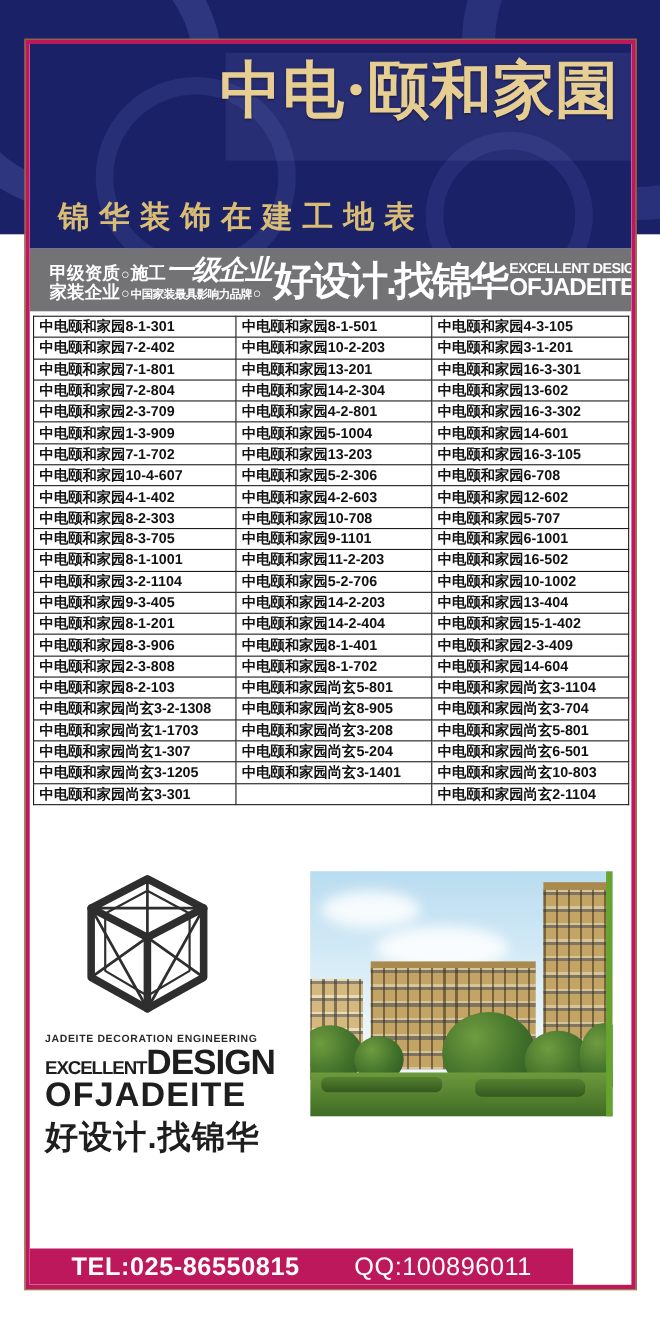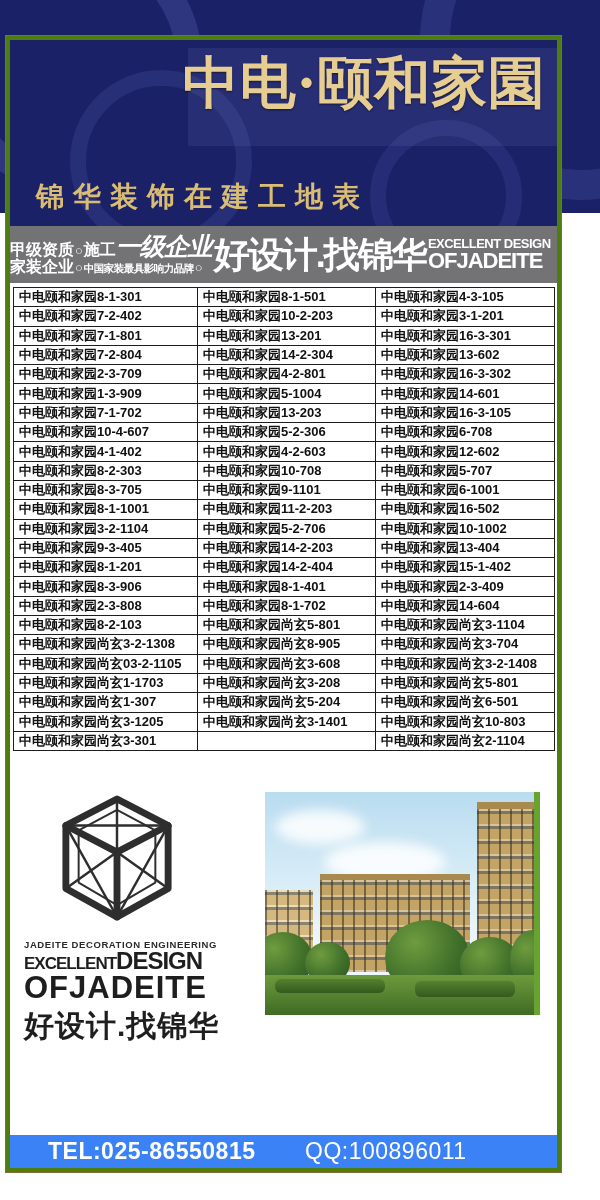--- a/index.html
+++ b/index.html
@@ -14,22 +14,22 @@
     background:#1b2166;overflow:hidden;
   }
   .swirl{position:absolute;border-radius:50%;border:16px solid rgba(70,80,160,.45);}
   .swirl.s1{width:210px;height:210px;left:-60px;top:-70px;border-width:26px;}
   .swirl.s2{width:150px;height:150px;left:150px;top:40px;border-color:rgba(70,80,160,.30);}
   .swirl.s3{width:260px;height:260px;left:420px;top:-120px;border-width:30px;border-color:rgba(70,80,160,.35);}
   .swirl.s4{width:120px;height:120px;left:40px;top:130px;border-color:rgba(70,80,160,.28);}
 
   
   .frame{
-    position:absolute;left:6px;top:36px;width:555px;height:1136px;
-    box-sizing:border-box;border:4px solid #4d7c0f;
+    position:absolute;left:23px;top:36px;width:555px;height:1136px;
+    box-sizing:border-box;border:4px solid #be185d;
     outline:1px solid #8a6a33;
     background:#ffffff;
   }
   .frame-inner{position:absolute;left:0;top:0;width:547px;height:1128px;overflow:hidden;}
 
   
   .title-area{
     position:absolute;left:0;top:0;width:547px;height:186px;
     background:#1b2166;overflow:hidden;
   }
@@ -45,21 +45,21 @@
   .subtitle{
     position:absolute;left:26px;top:138px;
     font-family:"DejaVu Serif","Liberation Serif",serif;
     font-size:28px;font-weight:700;color:#d9bd74;letter-spacing:9px;white-space:nowrap;
   }
 
   
   .band{
     position:absolute;left:0;top:186px;width:547px;height:57px;
     background:#737376;color:#ffffff;display:flex;align-items:center;
-    overflow:hidden;box-sizing:border-box;padding:0 0;
+    overflow:hidden;box-sizing:border-box;padding:0 18px;
   }
   .cred{display:flex;flex-direction:column;justify-content:center;line-height:1.05;flex:0 0 auto;}
   .cred-line{display:flex;align-items:baseline;white-space:nowrap;font-weight:700;}
   .cred-a{font-size:16px;}
   .cred-circle{font-size:13px;margin:0 1px;}
   .cred-big{font-size:25px;font-weight:900;letter-spacing:-1px;font-style:italic;}
   .cred-small{font-size:10.5px;font-weight:700;letter-spacing:-.5px;}
   .slogan-cn{
     flex:0 0 auto;font-size:36px;font-weight:900;letter-spacing:-2px;
     white-space:nowrap;margin-left:2px;line-height:1;
@@ -76,21 +76,21 @@
     font-size:13px;font-weight:700;color:#111;white-space:nowrap;overflow:hidden;
   }
   table.sites col.c1{width:184px;} table.sites col.c2{width:178px;} table.sites col.c3{width:179px;}
 
   
   .logo-block{position:absolute;left:14px;top:753px;width:218px;color:#2a2a2a;}
   .cube{display:block;margin-left:34px;}
   .logo-eyebrow{font-size:9.5px;font-weight:900;letter-spacing:.6px;margin-top:14px;white-space:nowrap;color:#2a2a2a;}
   .logo-en1{line-height:.95;white-space:nowrap;font-weight:900;color:#1e1e1e;}
   .logo-en1 .a{font-size:17px;letter-spacing:-1px;}
-  .logo-en1 .b{font-size:24px;letter-spacing:-1px;}
+  .logo-en1 .b{font-size:32px;letter-spacing:-1px;}
   .logo-en2{font-size:31px;font-weight:900;letter-spacing:1px;line-height:.95;color:#1e1e1e;white-space:nowrap;}
   .logo-cn{font-size:30px;font-weight:900;letter-spacing:1px;margin-top:4px;color:#1e1e1e;white-space:nowrap;}
 
   
   .photo{
     position:absolute;left:255px;top:752px;width:275px;height:223px;overflow:hidden;
     background:linear-gradient(to bottom,#b9dcf0 0%,#dcEFf8 45%,#eef7fb 70%);
   }
   .cloud{position:absolute;background:rgba(255,255,255,.85);border-radius:50%;filter:blur(6px);}
   .bldg{position:absolute;background-color:#c3a465;
@@ -102,21 +102,21 @@
   .roof{position:absolute;background:#a8894e;}
   .tree{position:absolute;border-radius:50%;
     background:radial-gradient(circle at 35% 30%, #6f9c3f 0%, #40702a 55%, #2c5220 100%);}
   .lawn{position:absolute;left:0;bottom:0;width:100%;height:40px;
     background:linear-gradient(to bottom,#6d9a3c,#3f6b24);}
   .hedge{position:absolute;background:linear-gradient(to bottom,#55812f,#35591f);border-radius:6px;}
   .green-edge{position:absolute;right:0;top:0;width:6px;height:100%;background:#67a42f;}
 
   
   .contact-bar{
-    position:absolute;left:0;top:1095px;width:547px;height:33px;background:#3b82f6;
+    position:absolute;left:0;top:1095px;width:494px;height:33px;background:#be185d;
   }
   .contact-bar .tel{position:absolute;left:38px;top:3px;font-size:23px;font-weight:900;color:#fff;letter-spacing:.5px;}
   .contact-bar .qq{position:absolute;left:295px;top:3px;font-size:23px;font-weight:400;color:#fff;letter-spacing:.5px;}
 </style>
 </head>
 <body>
 
 <div class="hero">
   <div class="swirl s1"></div>
   <div class="swirl s2"></div>
@@ -252,25 +252,20 @@
             </tr>
             <tr>
               <td>中电颐和家园8-2-103</td>
               <td>中电颐和家园尚玄5-801</td>
               <td>中电颐和家园尚玄3-1104</td>
             </tr>
             <tr>
               <td>中电颐和家园尚玄3-2-1308</td>
               <td>中电颐和家园尚玄8-905</td>
               <td>中电颐和家园尚玄3-704</td>
-            </tr>
-            <tr>
-              <td>中电颐和家园尚玄03-2-1105</td>
-              <td>中电颐和家园尚玄3-608</td>
-              <td>中电颐和家园尚玄3-2-1408</td>
             </tr>
             <tr>
               <td>中电颐和家园尚玄1-1703</td>
               <td>中电颐和家园尚玄3-208</td>
               <td>中电颐和家园尚玄5-801</td>
             </tr>
             <tr>
               <td>中电颐和家园尚玄1-307</td>
               <td>中电颐和家园尚玄5-204</td>
               <td>中电颐和家园尚玄6-501</td>

